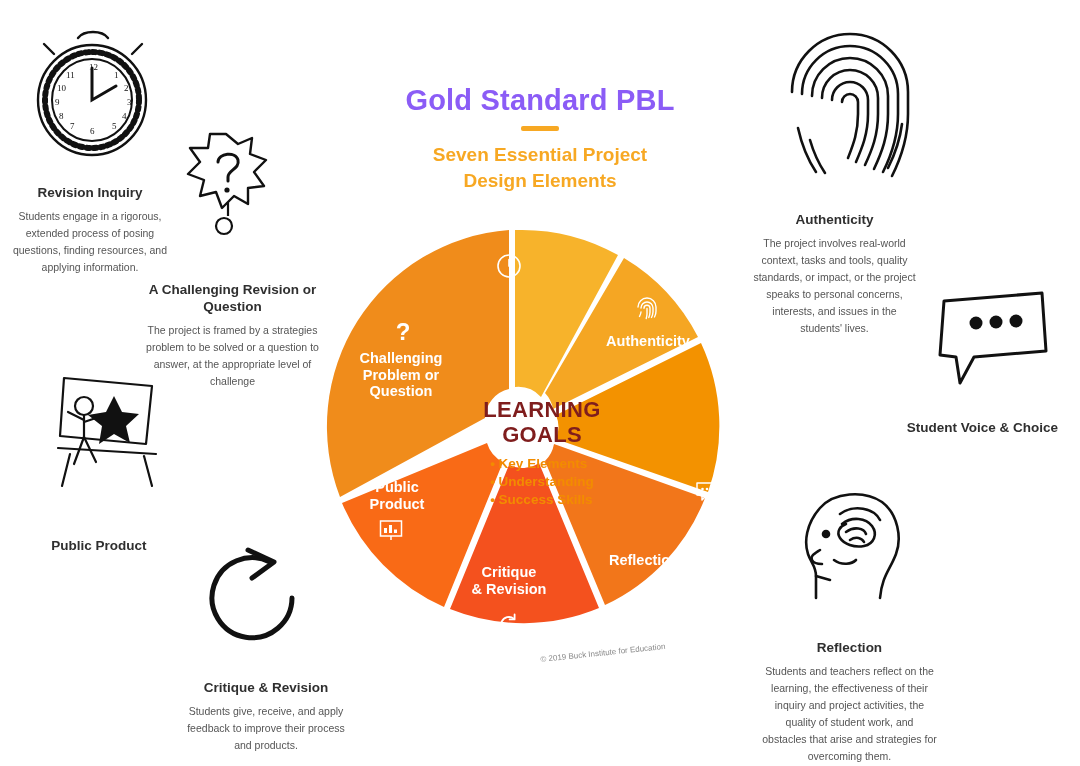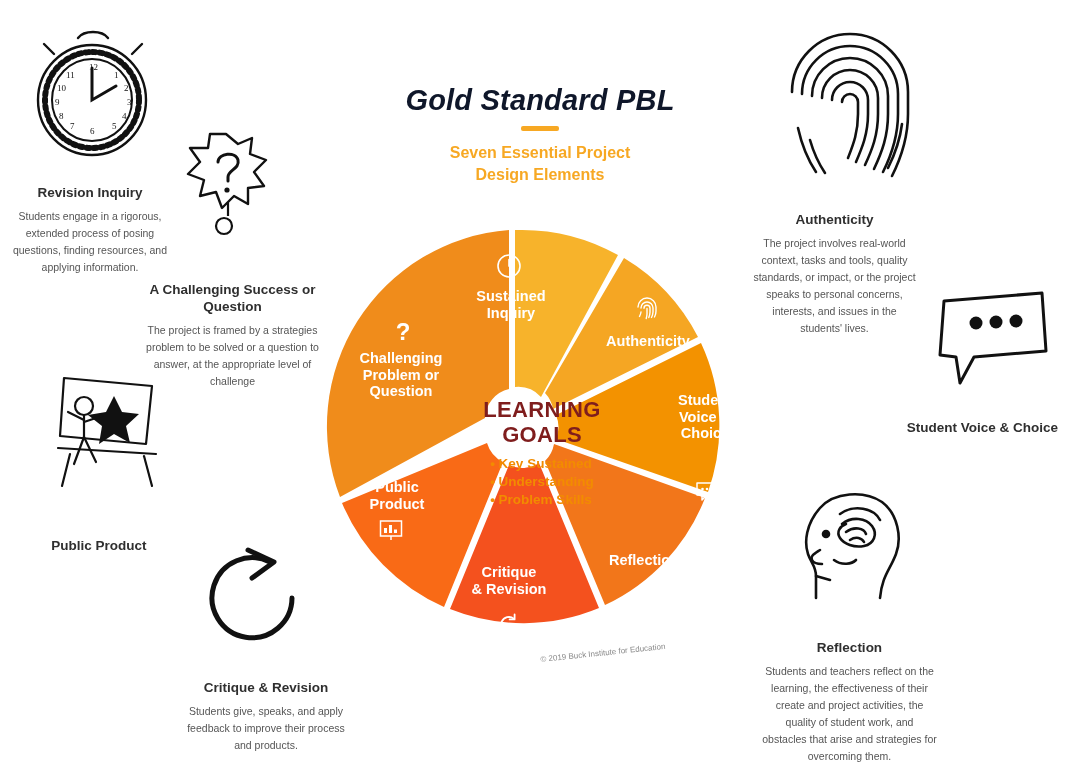--- a/index.html
+++ b/index.html
@@ -9,28 +9,28 @@
     font-family:"Liberation Sans", sans-serif;
     color:#3b3b3b;
     overflow:hidden;
     position:relative;
   }
   .stage{position:absolute;left:0;top:0;width:1080px;height:766px;}
 
   
   .title{
     position:absolute;left:340px;top:84px;width:400px;text-align:center;
-    font-size:29px;font-weight:bold;color:#0f172a;letter-spacing:.2px;font-style:italic;
+    font-size:29px;font-weight:bold;color:#8b5cf6;letter-spacing:.2px;
   }
   .title-rule{
     position:absolute;left:521px;top:126px;width:38px;height:5px;background:#f7a823;border-radius:2px;
   }
   .subtitle{
     position:absolute;left:340px;top:142px;width:400px;text-align:center;
-    font-size:16px;font-weight:bold;color:#f7a823;line-height:1.35;
+    font-size:19px;font-weight:bold;color:#f7a823;line-height:1.35;
   }
 
   
   .wheel-wrap{position:absolute;left:318px;top:222px;width:410px;height:410px;}
   .wheel-wrap svg{display:block;}
 
   .seg-label{
     position:absolute;font-weight:bold;color:#ffffff;line-height:1.15;text-align:center;
     font-size:14.5px;pointer-events:none;
   }
@@ -158,70 +158,68 @@
     <svg width="26" height="24" viewBox="0 0 26 24">
         <rect x="2.5" y="3" width="21" height="15" fill="none" stroke="#fff" stroke-width="1.5"></rect>
         <rect x="6" y="10" width="3" height="5" fill="#fff"></rect>
         <rect x="11" y="7" width="3" height="8" fill="#fff"></rect>
         <rect x="16" y="11.5" width="3" height="3.5" fill="#fff"></rect>
         <path d="M13 18v4" stroke="#fff" stroke-width="1.5"></path>
       </svg>
   </div>
   <div class="seg-icon" style="left:391px;top:320px;width:24px;font-size:24px;font-weight:bold;line-height:24px;">?</div>
 
-  <div class="seg-label" style="left:456px;top:288px;width:110px;">Sustained<br>Inquiry</div>
   <div class="seg-label" style="left:592px;top:333px;width:112px;">Authenticity</div>
-  <div class="seg-label" style="left:655px;top:392px;width:100px;">Student<br>Voice &amp;<br>Choice</div>
   <div class="seg-label" style="left:592px;top:552px;width:104px;">Reflection</div>
   <div class="seg-label" style="left:456px;top:564px;width:106px;">Critique<br>&amp; Revision</div>
   <div class="seg-label" style="left:345px;top:479px;width:104px;">Public<br>Product</div>
   <div class="seg-label" style="left:345px;top:350px;width:112px;">Challenging<br>Problem or<br>Question</div>
 
   <div class="center-box">
     <div class="center-title">LEARNING<br>GOALS</div>
     <ul class="center-list">
-      <li>Key Sustained</li>
+      <li>Key Elements</li>
       <li>Understanding</li>
-      <li>Problem Skills</li>
+      <li>Success Skills</li>
     </ul>
   </div>
 
   <div class="copyright">© 2019 Buck Institute for Education</div>
 
   <div class="block b-sustained">
     <h3>Revision Inquiry</h3>
     <p>Students engage in a rigorous, extended process of posing questions, finding resources, and applying information.</p>
   </div>
 
   <div class="block b-challenging">
-    <h3>A Challenging Success or Question</h3>
+    <h3>A Challenging Revision or Question</h3>
     <p>The project is framed by a strategies problem to be solved or a question to answer, at the appropriate level of challenge</p>
   </div>
 
   <div class="block b-public">
     <h3>Public Product</h3>
   </div>
 
   <div class="block b-critique">
     <h3>Critique &amp; Revision</h3>
-    <p>Students give, speaks, and apply feedback to improve their process and products.</p>
+    <p>Students give, receive, and apply feedback to improve their process and products.</p>
   </div>
 
   <div class="block b-authenticity">
     <h3>Authenticity</h3>
     <p>The project involves real-world context, tasks and tools, quality standards, or impact, or the project speaks to personal concerns, interests, and issues in the students' lives.</p>
   </div>
 
   <div class="block b-voice">
     <h3>Student Voice &amp; Choice</h3>
   </div>
 
   <div class="block b-reflection">
     <h3>Reflection</h3>
-    <p>Students and teachers reflect on the learning, the effectiveness of their create and project activities, the quality of student work, and obstacles that arise and strategies for overcoming them.</p>
+    <p>Students and teachers reflect on the learning, the effectiveness of their inquiry and project activities, the quality of student work, and obstacles that arise and strategies for overcoming them.</p>
   </div>
 
   <div class="doodle d-clock">
     <svg width="130" height="140" viewBox="0 0 130 140">
       <g fill="none" stroke="#111" stroke-width="2.4" stroke-linecap="round">
         <ellipse cx="64" cy="72" rx="54" ry="55"></ellipse>
         <ellipse cx="64" cy="72" rx="47" ry="48" stroke-width="6" stroke-dasharray="3 4"></ellipse>
         <ellipse cx="64" cy="72" rx="40" ry="41" stroke-width="2"></ellipse>
         <path d="M64 40 V72 L88 58" stroke-width="3"></path>
         <path d="M50 10 C56 2 74 2 80 10"></path>

